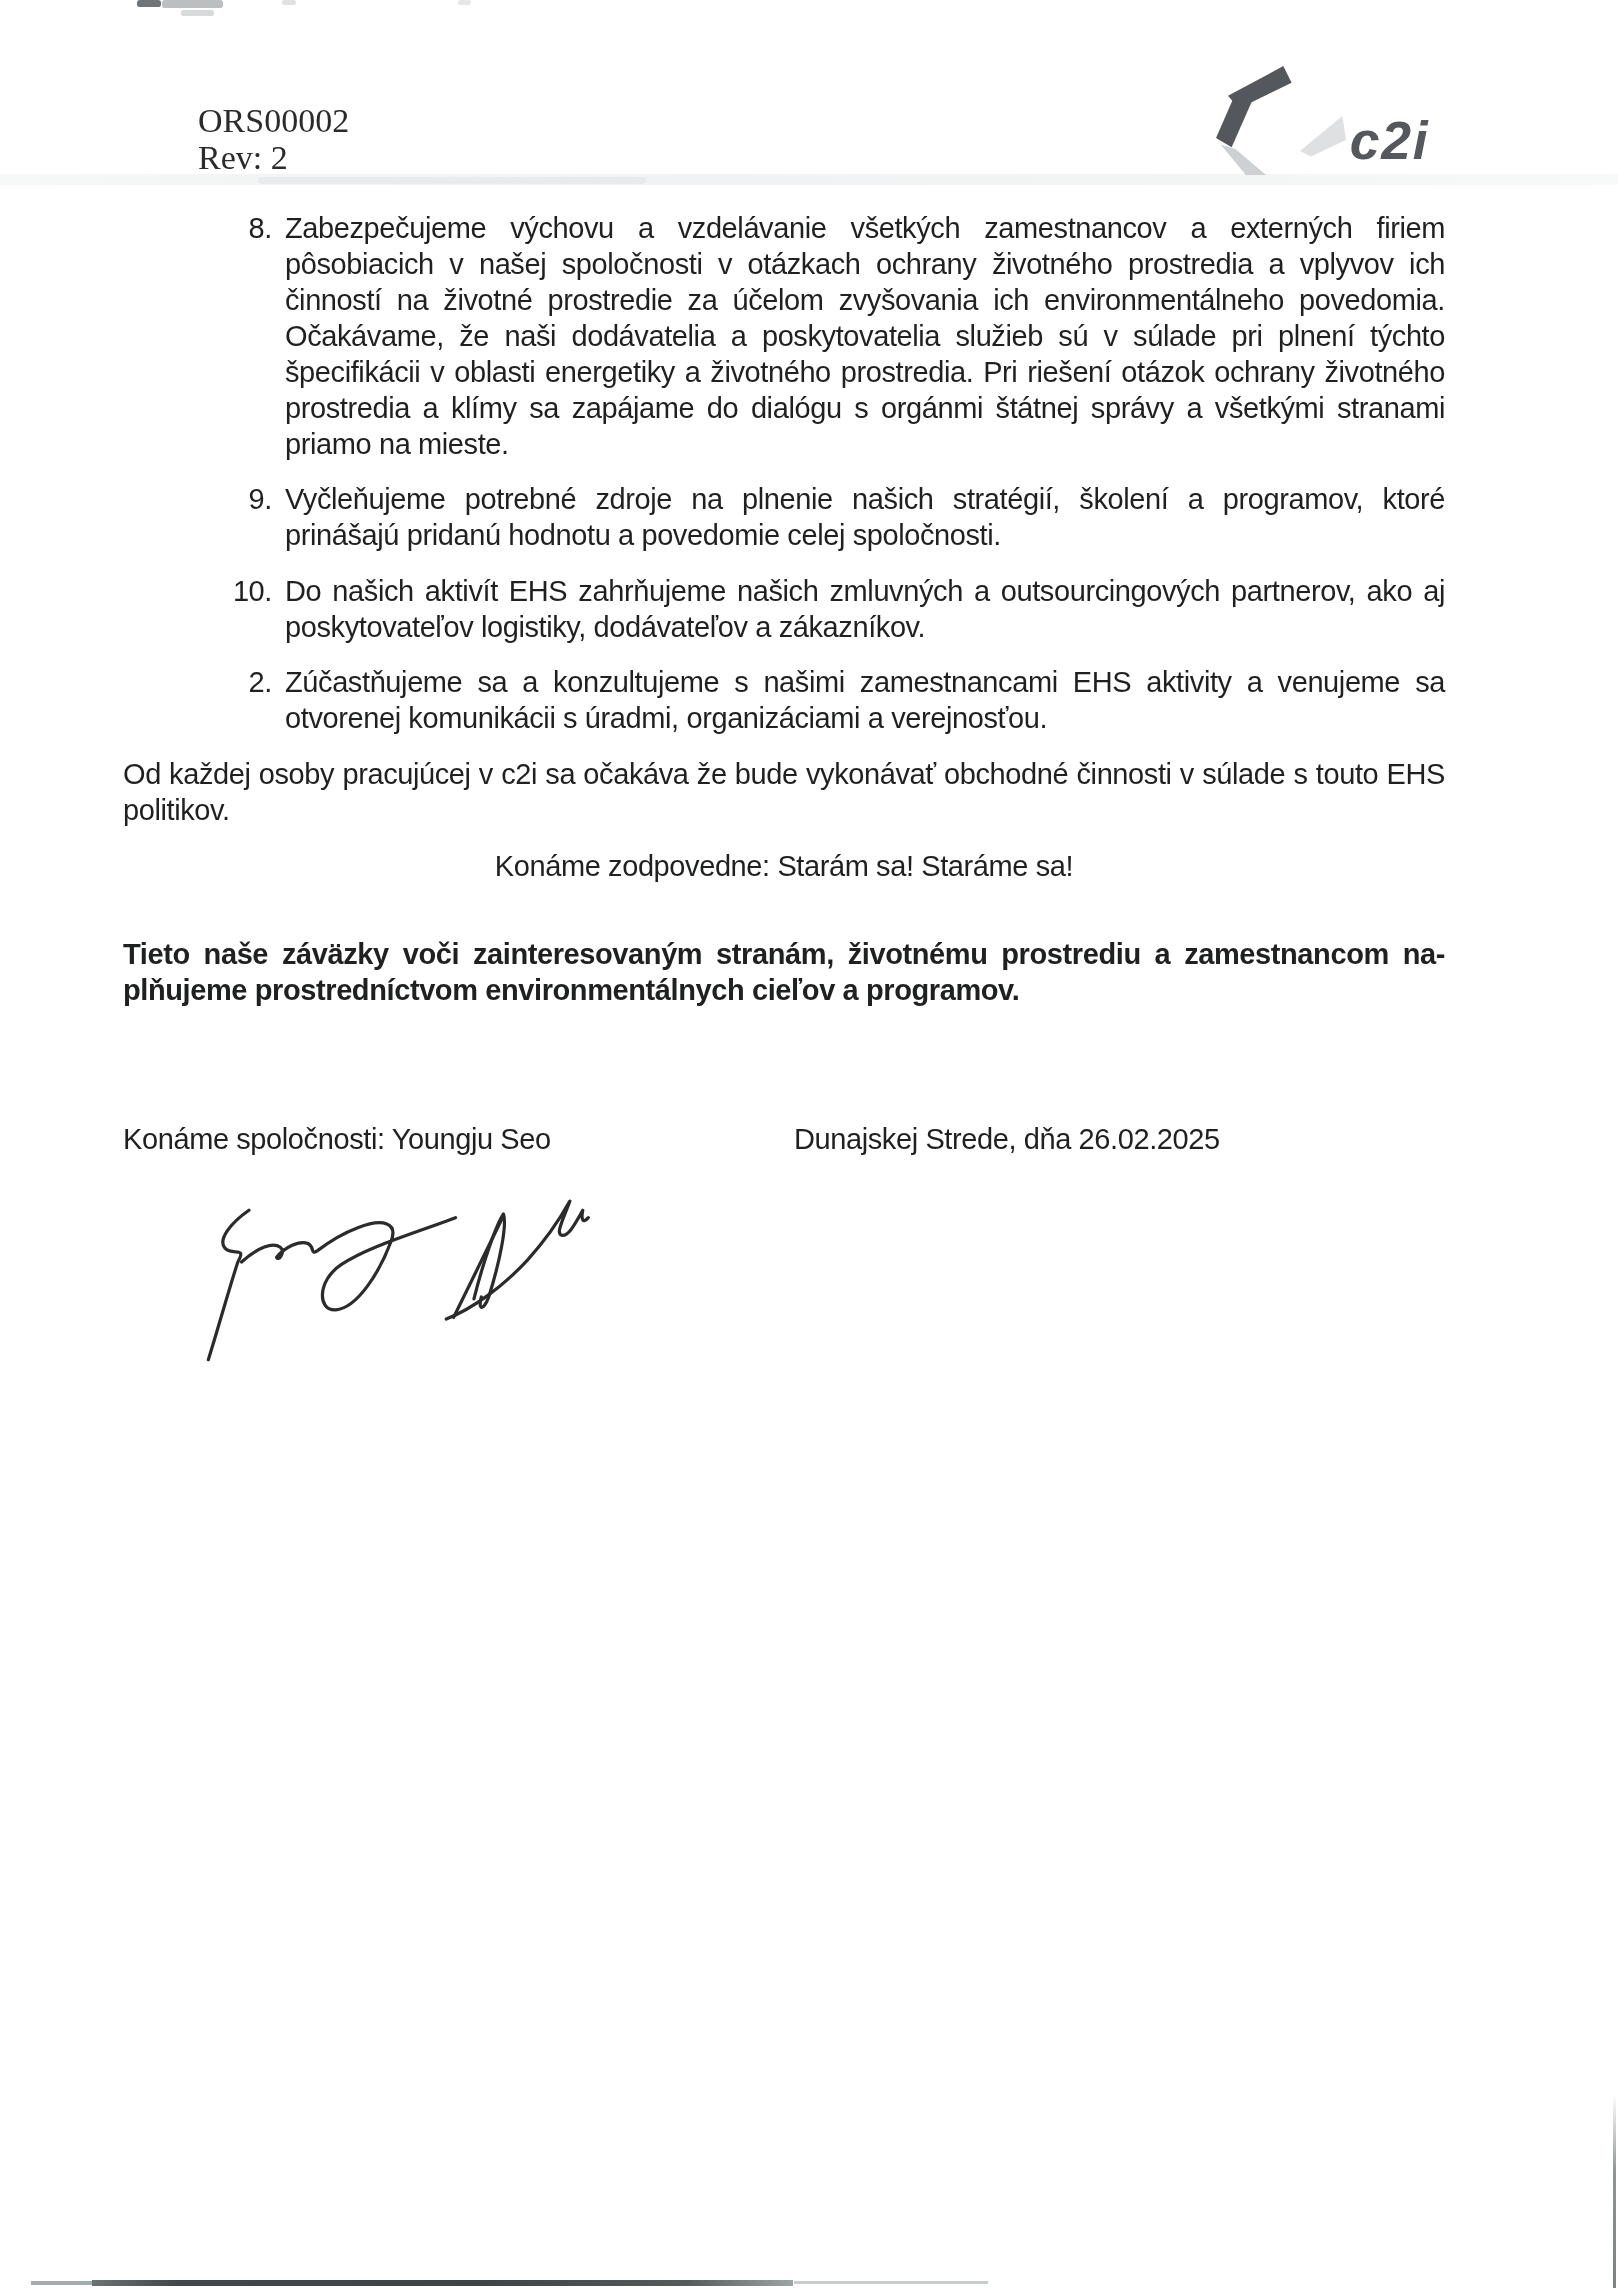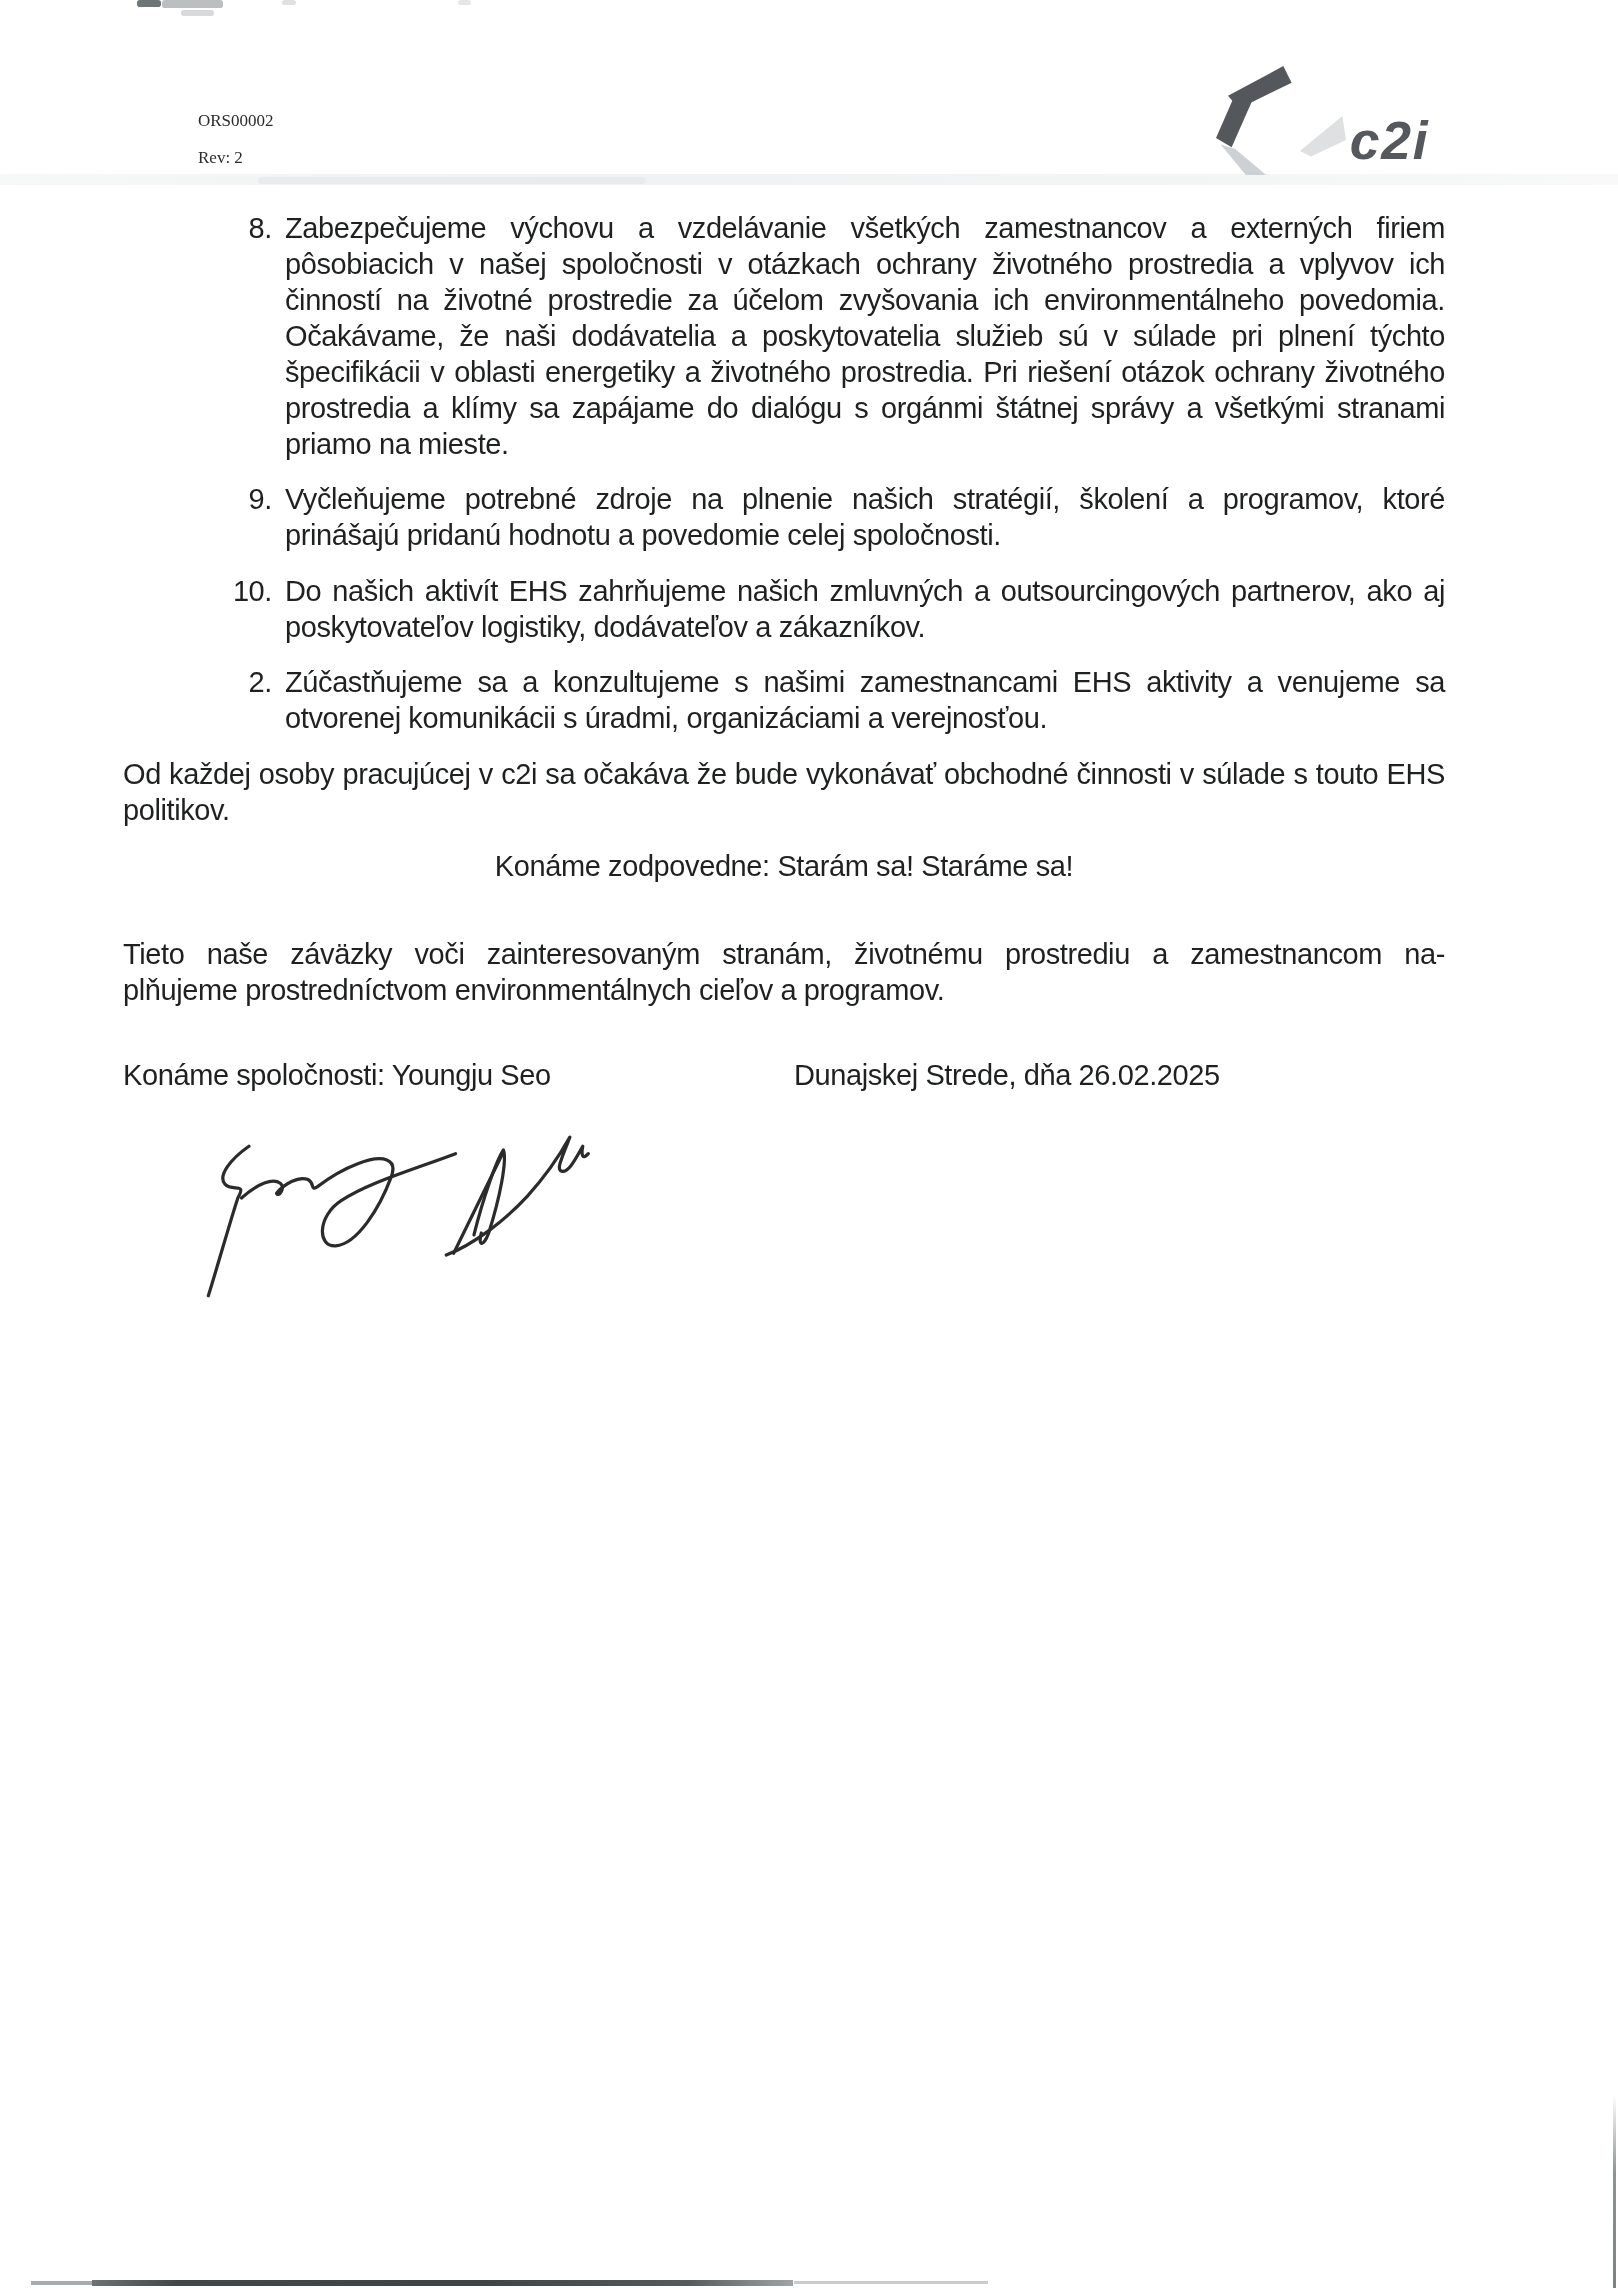--- a/index.html
+++ b/index.html
@@ -6,21 +6,21 @@
   .page {
     position:relative; width:1619px; height:2289px;
     background:#ffffff; overflow:hidden;
     font-family:"Liberation Sans", sans-serif;
     color:#1f2020;
   }
   
   .doc-header {
     position:absolute; left:198px; top:102px;
     font-family:"Liberation Serif", serif;
-    font-size:17px; line-height:37px; color:#2b2b2b;
+    font-size:34px; line-height:37px; color:#2b2b2b;
   }
   
   .logo { position:absolute; left:1204px; top:55px; width:249px; height:120px; }
   
   .scan-band { position:absolute; left:0; top:174px; width:1619px; height:11px;
     background:linear-gradient(90deg,#f2f4f4 0%,#e9eded 20%,#e6ebeb 45%,#ecefef 75%,#f4f5f5 100%);
     opacity:.6; }
   .scan-band2 { position:absolute; left:258px; top:177px; width:388px; height:6.5px;
     background:#dfe4e4; opacity:.5; border-radius:3.7px; }
   
@@ -39,21 +39,21 @@
     background:linear-gradient(180deg, rgba(143,149,151,0) 0%, #8f9597 40%, #7c8284 100%); }
   
   .content { position:absolute; left:123px; top:210px; width:1322px;
     font-size:29px; line-height:36px; letter-spacing:-0.4px; }
   .li { display:flex; margin-bottom:19.4px; }
   .li-num { flex:0 0 149px; text-align:right; white-space:nowrap; }
   .li-txt { flex:1; margin-left:13px; text-align:justify; }
   .p { text-align:justify; }
   .p-expect { margin-bottom:18px; }
   .p-motto { text-align:center; margin-bottom:52px;margin-top:20px; }
-  .p-commit { margin-bottom:49px; }
+  .p-commit { margin-bottom:113px;font-weight:bold; }
   .force-just { text-align:justify; text-align-last:justify; }
   .sig-row { display:flex; text-align:left; }
   .sig-signer { flex:0 0 671px; }
   .sig-place { flex:1; }
   .sig-svg { display:block; margin:5.5px 0 0 54px; }
 </style>
 </head>
 <body>
 
 <div class="page">

